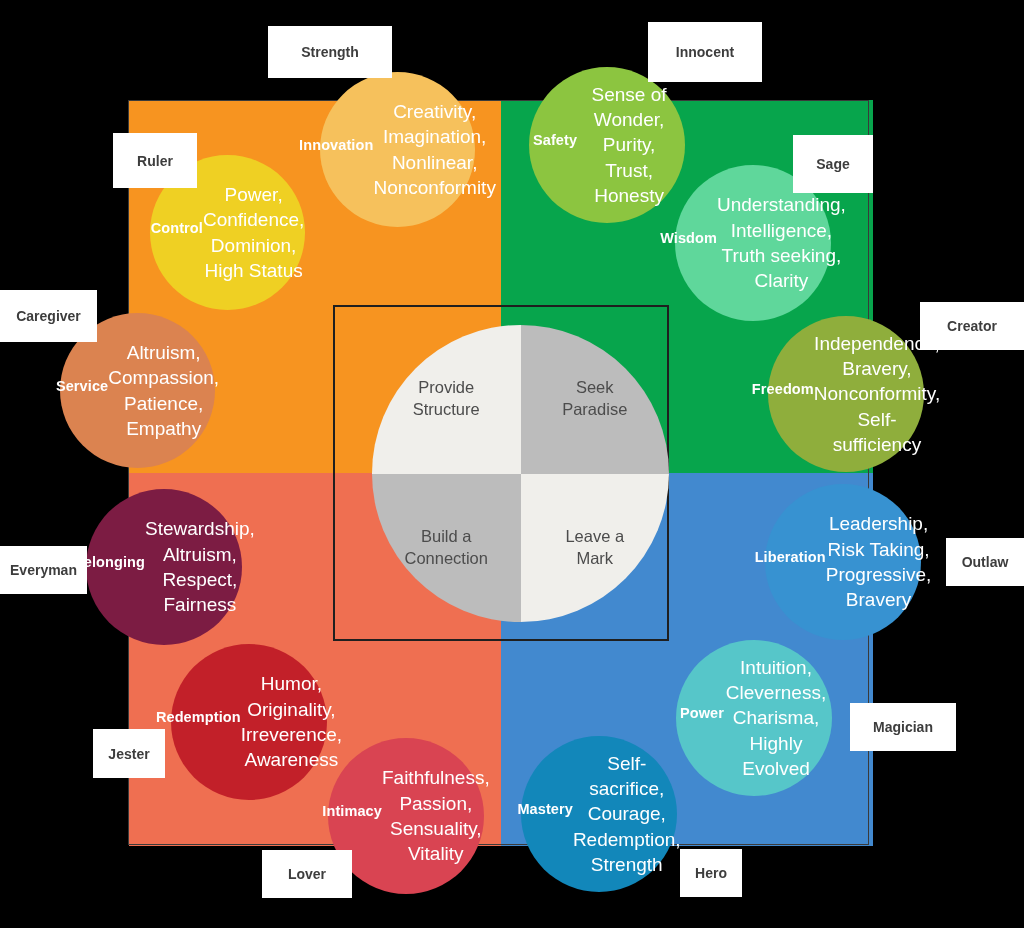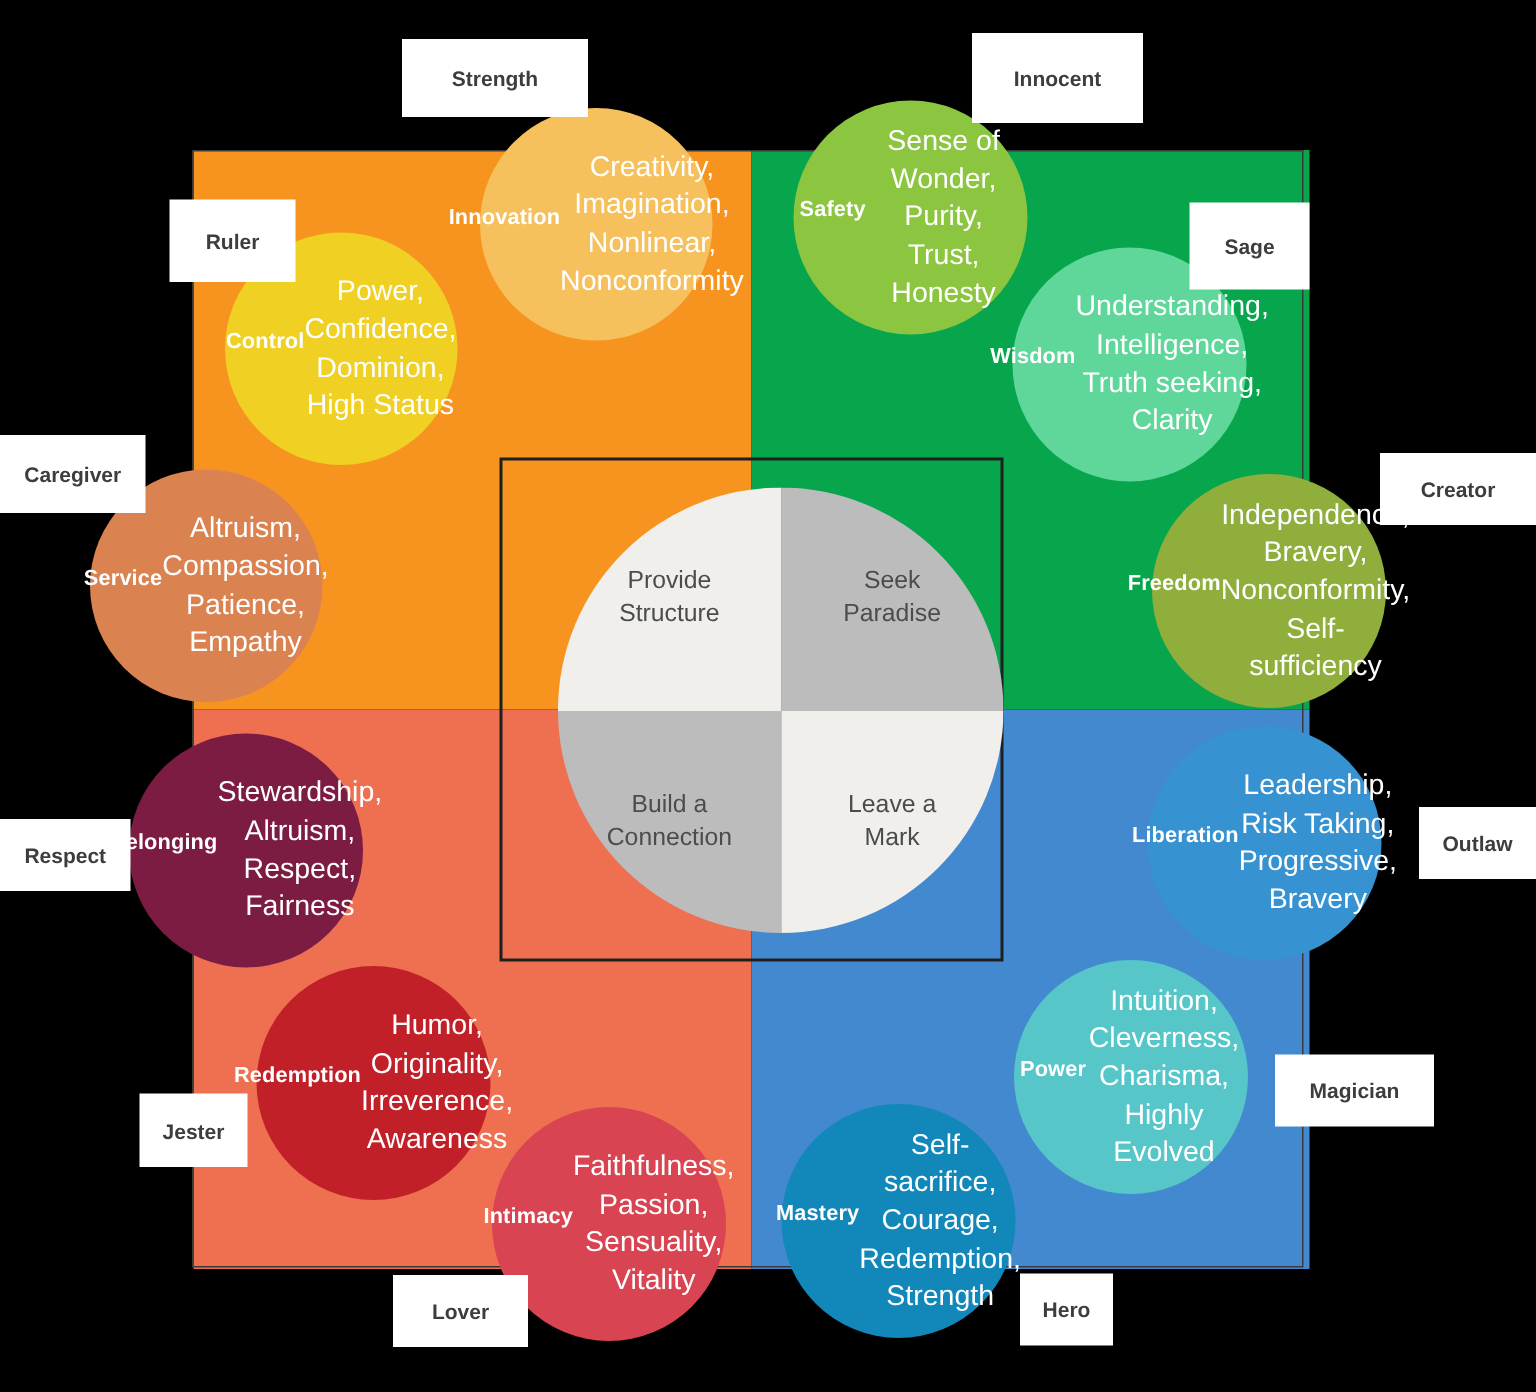--- a/index.html
+++ b/index.html
@@ -233,21 +233,21 @@
 Mark</div>
   </div>
 
   <div id="label-layer">
       <div class="olabel" style="left: 268px; top: 26px; width: 124px; height: 52px;">Strength</div>
       <div class="olabel" style="left: 648px; top: 22px; width: 114px; height: 60px;">Innocent</div>
       <div class="olabel" style="left: 113px; top: 133px; width: 84px; height: 55px;">Ruler</div>
       <div class="olabel" style="left: 793px; top: 135px; width: 80px; height: 58px;">Sage</div>
       <div class="olabel" style="left: 0px; top: 290px; width: 97px; height: 52px;">Caregiver</div>
       <div class="olabel" style="left: 920px; top: 302px; width: 104px; height: 48px;">Creator</div>
-      <div class="olabel" style="left: 0px; top: 546px; width: 87px; height: 48px;">Respect</div>
+      <div class="olabel" style="left: 0px; top: 546px; width: 87px; height: 48px;">Everyman</div>
       <div class="olabel" style="left: 946px; top: 538px; width: 78px; height: 48px; text-align: right;">Outlaw</div>
       <div class="olabel" style="left: 93px; top: 729px; width: 72px; height: 49px;">Jester</div>
       <div class="olabel" style="left: 850px; top: 703px; width: 106px; height: 48px;">Magician</div>
       <div class="olabel" style="left: 262px; top: 850px; width: 90px; height: 48px;">Lover</div>
       <div class="olabel" style="left: 680px; top: 849px; width: 62px; height: 48px;">Hero</div>
     </div>
 
 </div>
 
 </body></html>

